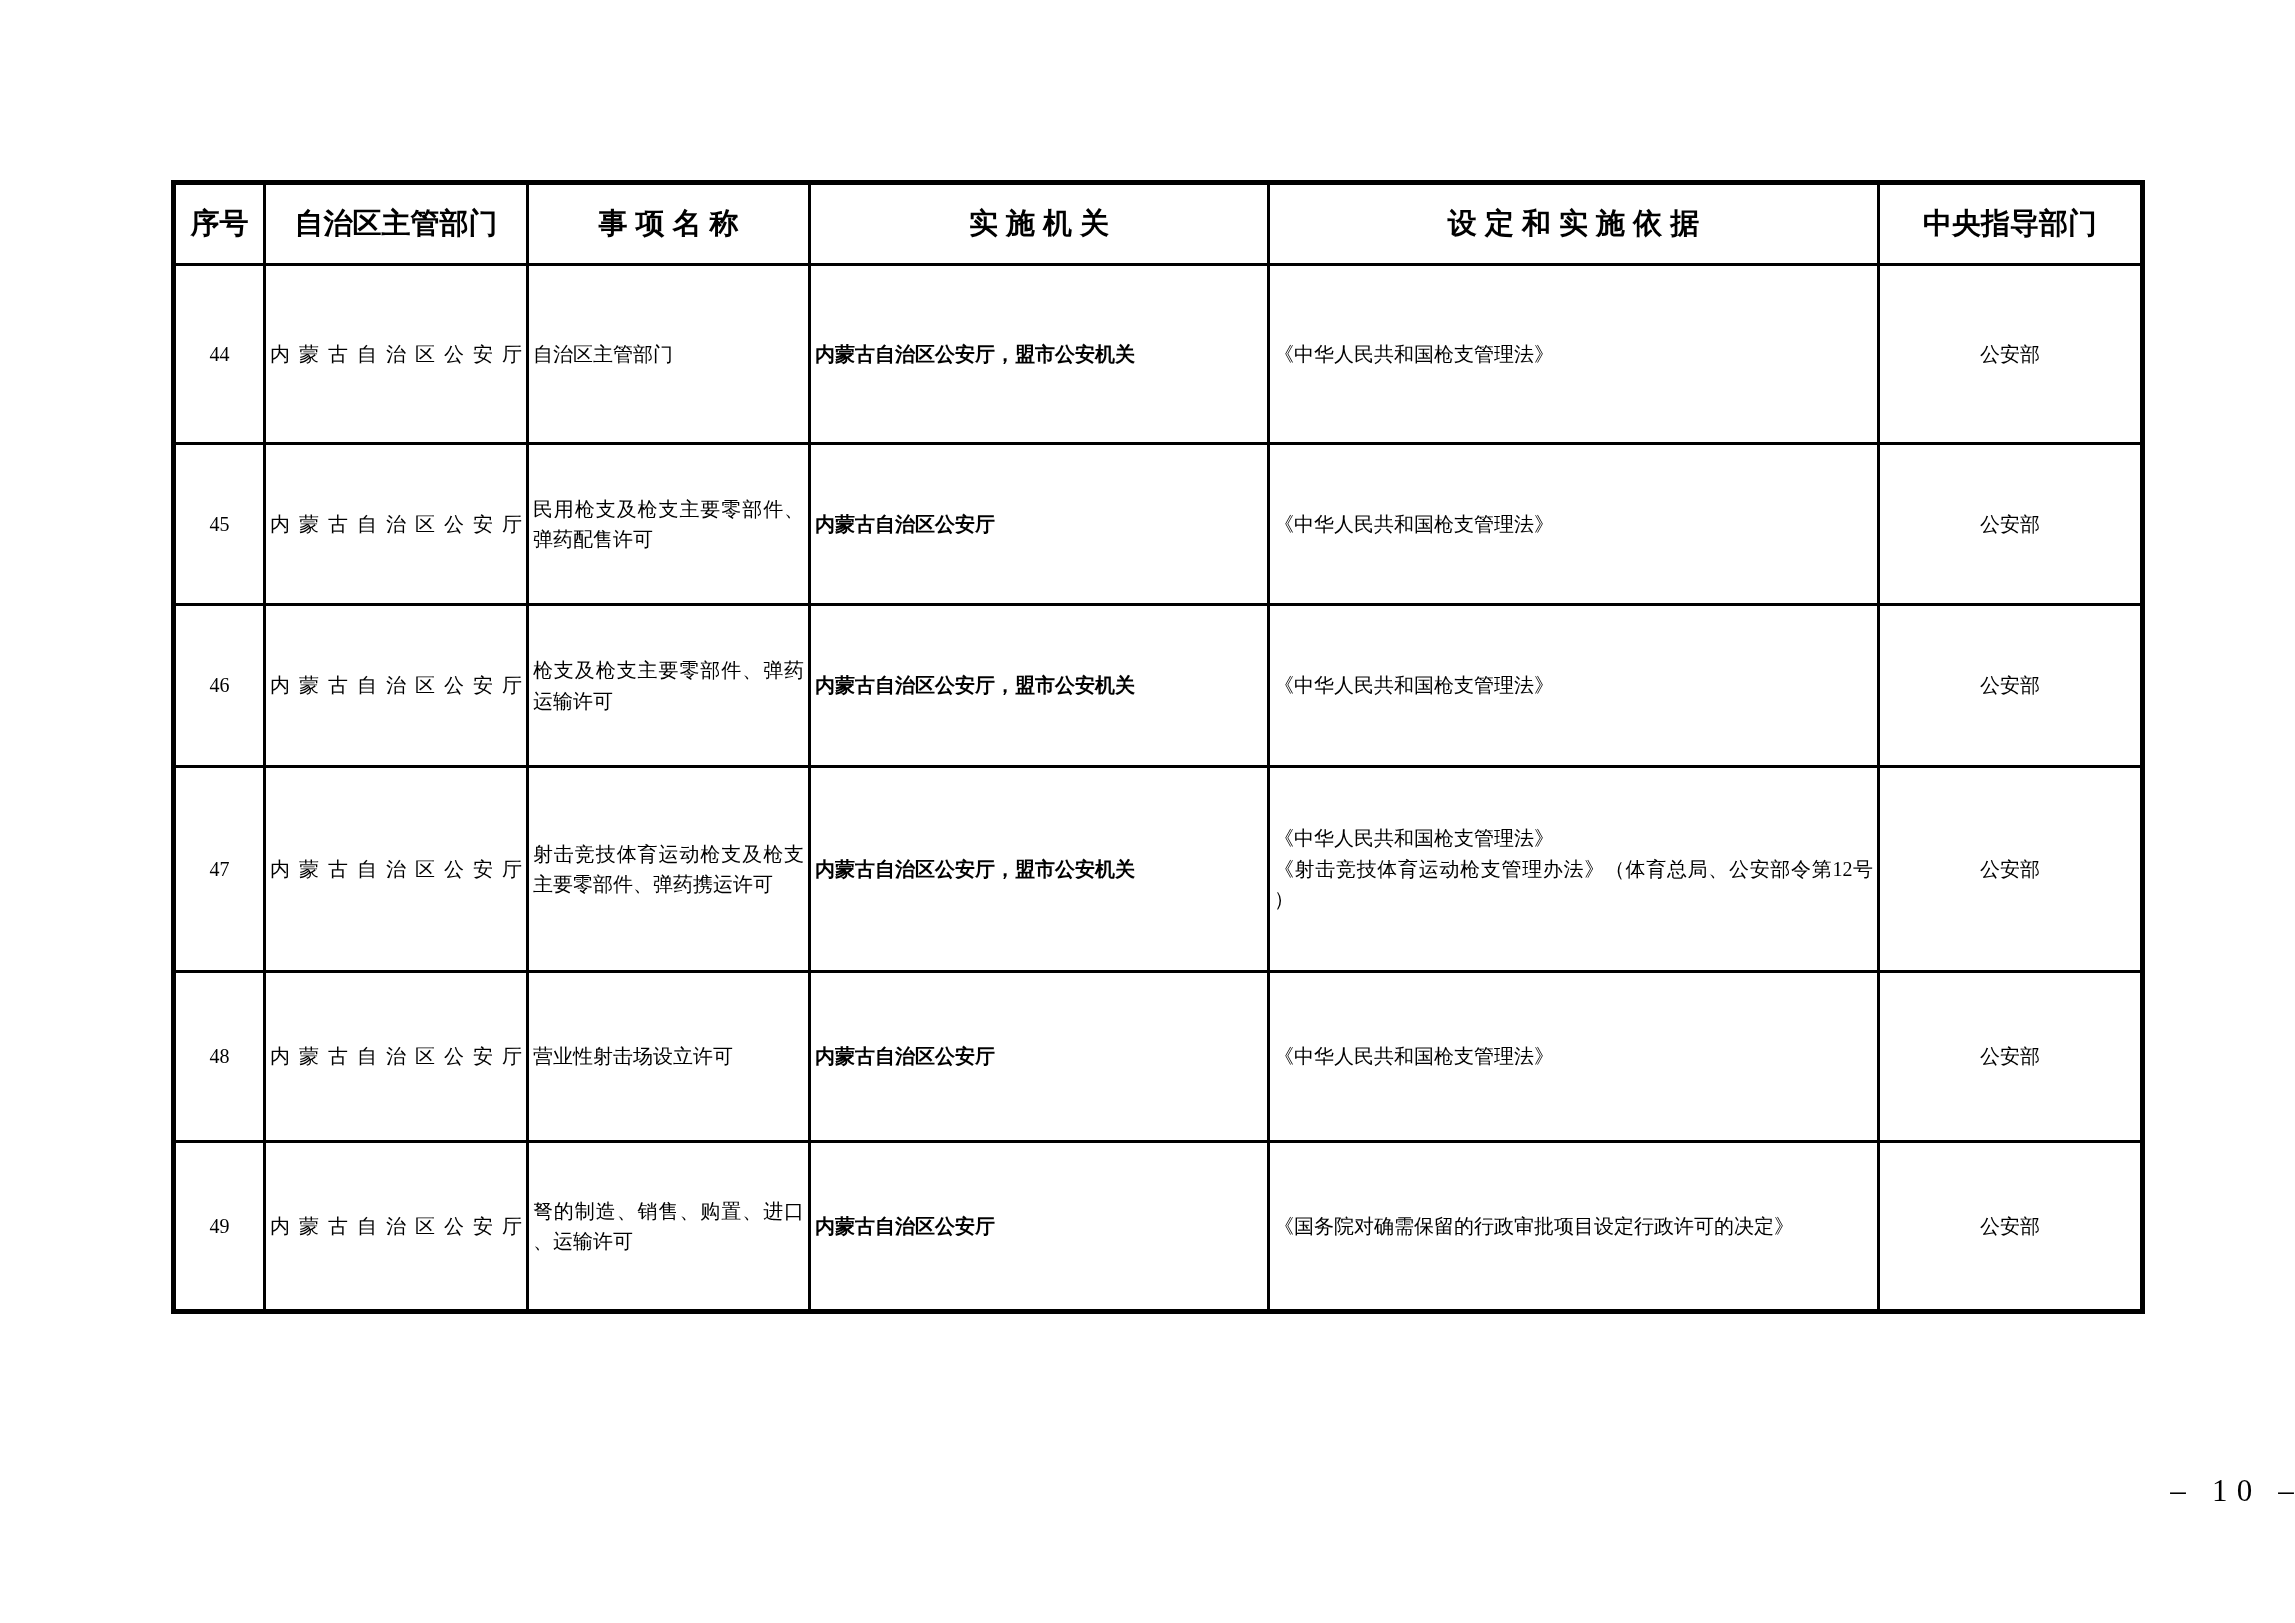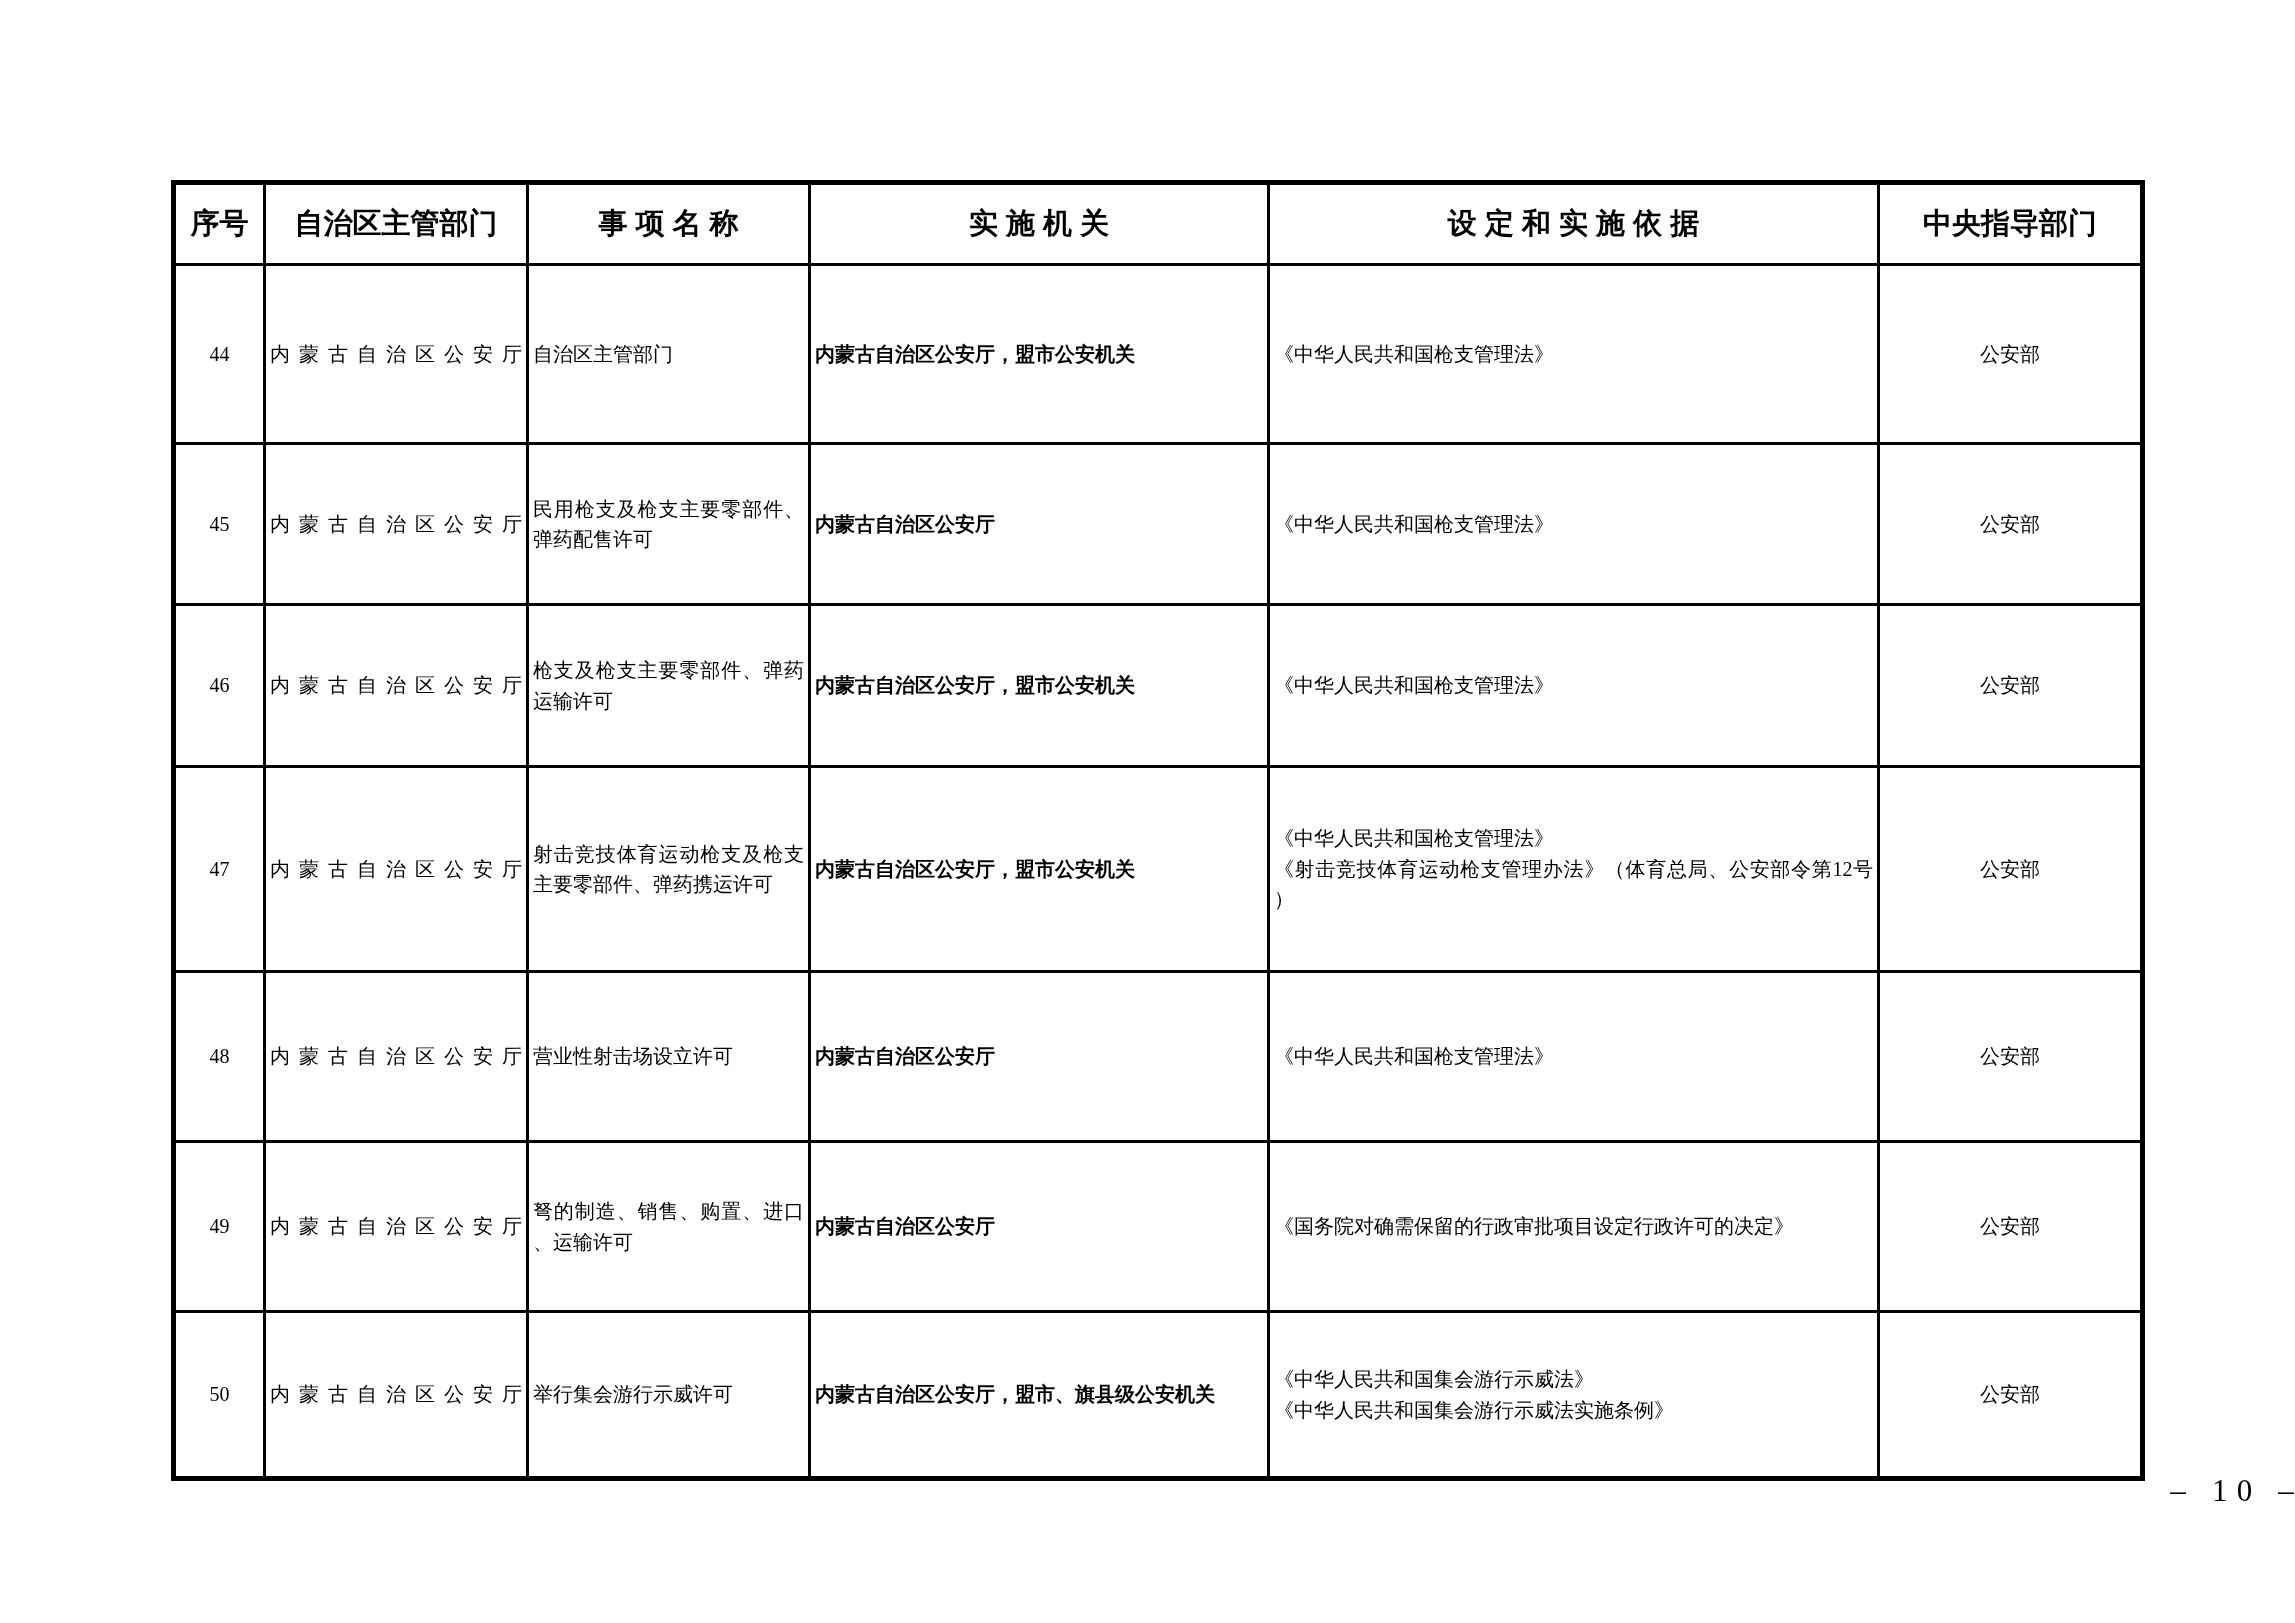--- a/index.html
+++ b/index.html
@@ -162,28 +162,19 @@
     <td class="cell-central">公安部</td>
   </tr>
         <tr>
     <td class="cell-serial">49</td>
     <td class="cell-dept">内蒙古自治区公安厅</td>
     <td class="cell-item">弩的制造、销售、购置、进口、运输许可</td>
     <td class="cell-agency">内蒙古自治区公安厅</td>
     <td class="cell-basis">《国务院对确需保留的行政审批项目设定行政许可的决定》</td>
     <td class="cell-central">公安部</td>
   </tr>
-        <tr>
-    <td class="cell-serial">50</td>
-    <td class="cell-dept">内蒙古自治区公安厅</td>
-    <td class="cell-item">举行集会游行示威许可</td>
-    <td class="cell-agency">内蒙古自治区公安厅，盟市、旗县级公安机关</td>
-    <td class="cell-basis">《中华人民共和国集会游行示威法》
-《中华人民共和国集会游行示威法实施条例》</td>
-    <td class="cell-central">公安部</td>
-  </tr>
       </tbody>
   </table>
 
   <div class="footer">– 10 –</div>
 
 </div>
 
 
 </body></html>

